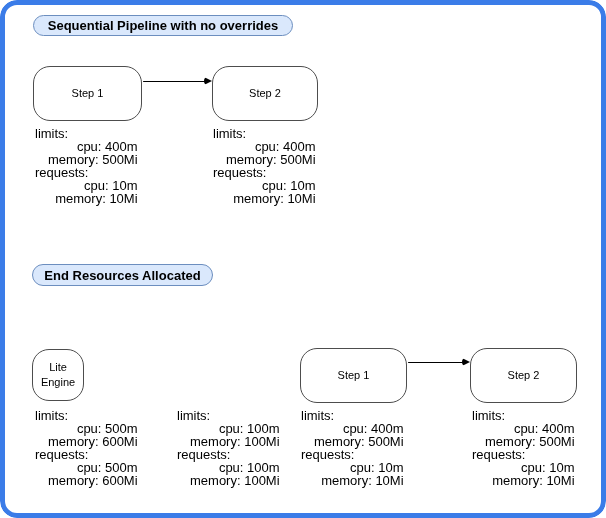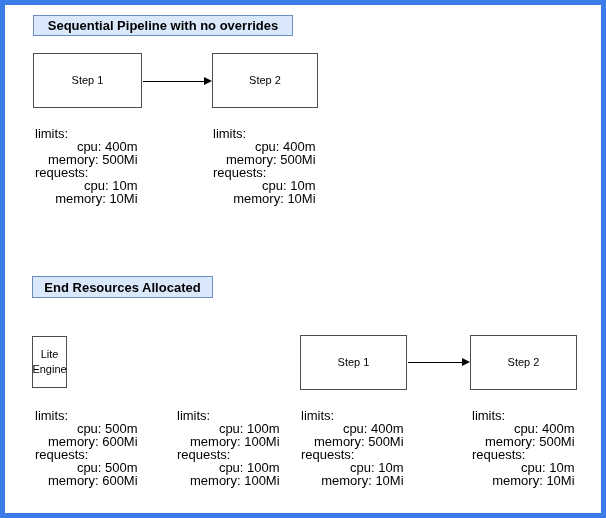--- a/index.html
+++ b/index.html
@@ -3,21 +3,21 @@
 <meta charset="utf-8">
 <style>
   :root {
     --frame-border: #3b7ce8;
     --title-fill: #dae8fc;
     --title-border: #6c8ebf;
     --node-border: #4d4d4d;
     --node-fill: #ffffff;
     --text: #000000;
   }
-  * { margin: 0; padding: 0; box-sizing: border-box; }
+  * { margin: 0; padding: 0; box-sizing: border-box; border-radius: 17px; }
   body {
     font-family: "Liberation Sans", sans-serif;
     background: #fff;
     color: var(--text);
   }
   .canvas {
     position: relative;
     width: 606px;
     height: 518px;
     border: 5px solid var(--frame-border);
@@ -41,20 +41,21 @@
     background: var(--node-fill);
     border: 1px solid var(--node-border);
     font-size: 11px;
     color: var(--text);
     display: flex;
     align-items: center;
     justify-content: center;
     text-align: center;
     line-height: 15px;
     padding: 8px;
+    margin-top: 13px;
   }
   .arrow { position: absolute; }
   .arrow-line {
     position: absolute;
     height: 0;
     border-top: 1px solid #000;
     top: 0;
     left: 0;
   }
   .arrow-head {
@@ -102,23 +103,23 @@
 
   <div class="res-block" style="left:208px; top:122px;">
     <div class="res-line">limits:</div>
     <div class="res-line indent">cpu: 400m</div>
     <div class="res-line indent">memory: 500Mi</div>
     <div class="res-line">requests:</div>
     <div class="res-line indent">cpu: 10m</div>
     <div class="res-line indent">memory: 10Mi</div>
   </div>
 
-  <div class="section-title" style="left:27px; top:271px; width:181px; height:22px;">End Resources Allocated</div>
+  <div class="section-title" style="left:27px; top:259px; width:181px; height:22px;">End Resources Allocated</div>
 
-  <div class="node" style="left:27px; top:331px; width:35px; height:52px;">Lite Engine</div>
+  <div class="node" style="left:27px; top:331px; width:52px; height:52px;">Lite Engine</div>
 
 
   <div class="node" style="left:295px; top:330px; width:107px; height:55px;">Step 1</div>
 
   <div class="node" style="left:465px; top:330px; width:107px; height:55px;">Step 2</div>
 
   <div class="arrow" style="left:403px; top:357px; width:62px; height:1px;">
     <div class="arrow-line" style="width:55px;"></div>
     <div class="arrow-head" style="left:54px;"></div>
   </div>

